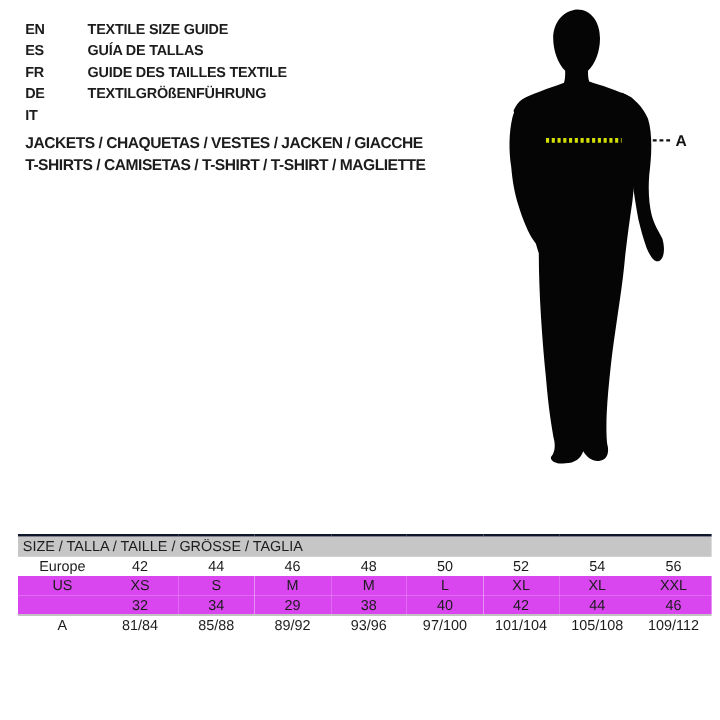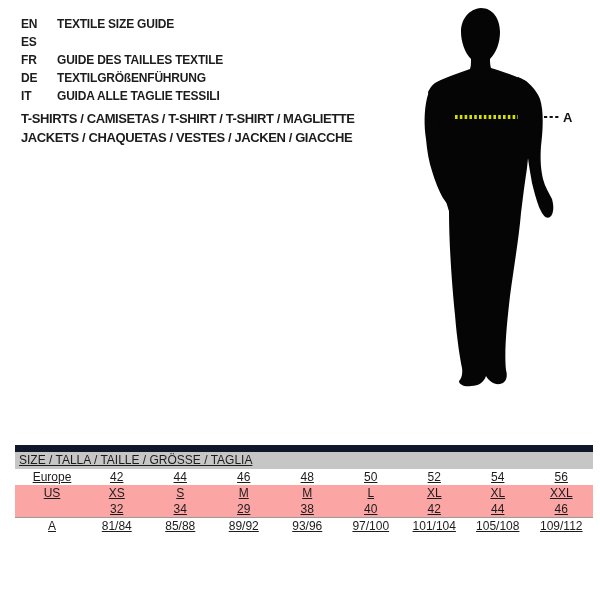--- a/index.html
+++ b/index.html
@@ -8,82 +8,82 @@
     font-family:"Liberation Sans","DejaVu Sans",sans-serif;
     color:#1c1c1c;overflow:hidden;
   }
   .page{position:absolute;inset:0;width:516px;height:600px;background:#fff;}
 
   
   .lang-list{position:absolute;left:21px;top:15px;}
   .lang-row{display:flex;height:18px;line-height:18px;
     font-size:12px;font-weight:bold;letter-spacing:-0.2px;}
   .lang-code{width:36px;flex:0 0 36px;}
-  .lang-label{white-space:nowrap;}
+  .lang-label{white-space:nowrap;margin-left:16px;}
 
   
   .categories{position:absolute;left:21px;top:109px;}
   .category-line{height:19px;line-height:19px;font-size:13px;font-weight:bold;
     letter-spacing:-0.4px;white-space:nowrap;}
 
   
   .figure{position:absolute;left:390px;top:0;width:200px;height:400px;}
   .figure svg{display:block;}
 
   
   .section-title{position:absolute;left:17px;top:417px;font-size:12px;
     font-weight:bold;letter-spacing:-0.2px;white-space:nowrap;}
 
   
   .size-table{position:absolute;left:15px;top:445px;width:578px;
     border-collapse:collapse;table-layout:fixed;
-    border-top:7px solid #0f172a;font-size:12px;text-decoration:underline;}
+    border-top:2px solid #0f172a;font-size:12px;}
   .size-table th,.size-table td{padding:0;margin:0;font-weight:normal;
     height:16px;line-height:16px;overflow:hidden;white-space:nowrap;}
   .size-table thead th{background:#c6c6c6;text-align:left;padding-left:4px;
     height:17px;line-height:17px;}
   .size-table td{text-align:center;}
   .size-table td.lbl{text-align:center;padding-left:4px;}
-  .size-table tr.row-gray td{background:#fca5a5;}
+  .size-table tr.row-gray td{background:#d946ef;}
   .size-table tr.row-a td{border-top:1px solid #9a9a9a;}
 
   
   .footnote{position:absolute;left:17px;top:549px;font-size:12px;
     font-weight:bold;letter-spacing:-0.2px;white-space:nowrap;}
 </style>
 </head>
 <body>
 
 <div class="page">
 
   <div class="lang-list">
     <div class="lang-row">
       <span class="lang-code">EN</span>
       <span class="lang-label">TEXTILE SIZE GUIDE</span>
     </div>
     <div class="lang-row">
       <span class="lang-code">ES</span>
+      <span class="lang-label">GUÍA DE TALLAS</span>
     </div>
     <div class="lang-row">
       <span class="lang-code">FR</span>
       <span class="lang-label">GUIDE DES TAILLES TEXTILE</span>
     </div>
     <div class="lang-row">
       <span class="lang-code">DE</span>
       <span class="lang-label">TEXTILGRÖßENFÜHRUNG</span>
     </div>
     <div class="lang-row">
       <span class="lang-code">IT</span>
-      <span class="lang-label">GUIDA ALLE TAGLIE TESSILI</span>
     </div>
   </div>
 
   <div class="categories">
+    <div class="category-line">JACKETS / CHAQUETAS / VESTES / JACKEN / GIACCHE</div>
     <div class="category-line">T-SHIRTS / CAMISETAS / T-SHIRT / T-SHIRT / MAGLIETTE</div>
-    <div class="category-line">JACKETS / CHAQUETAS / VESTES / JACKEN / GIACCHE</div>
   </div>
 
   <div class="figure">
     <svg width="200" height="400" viewBox="0 0 200 400" xmlns="http://www.w3.org/2000/svg">
       <g fill="#050505">
 
         <path d="M 91 8
                  C 79 9, 71 19, 71 32
                  C 71 42, 75 53, 81 59
                  C 81 63, 81 66, 80 69

